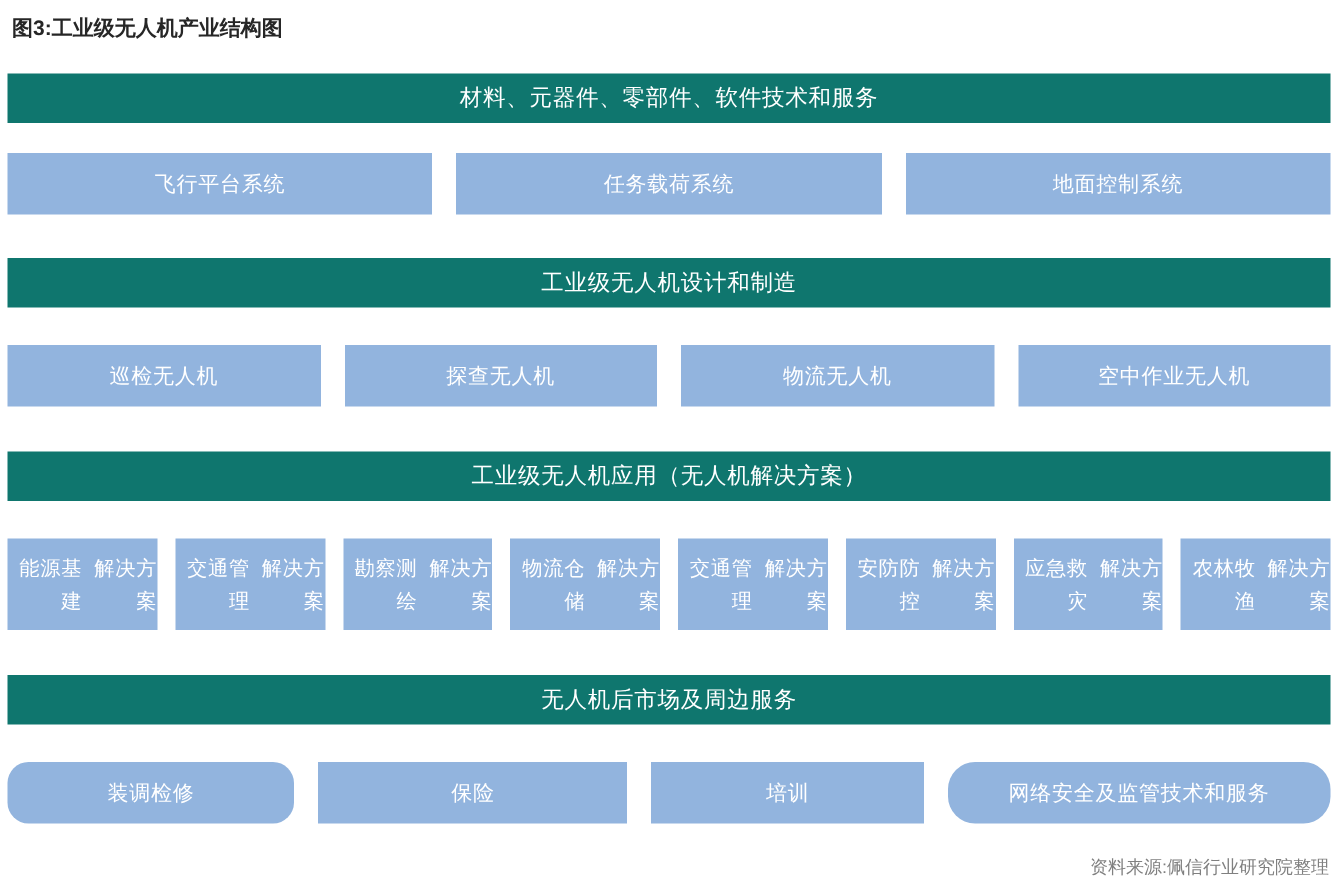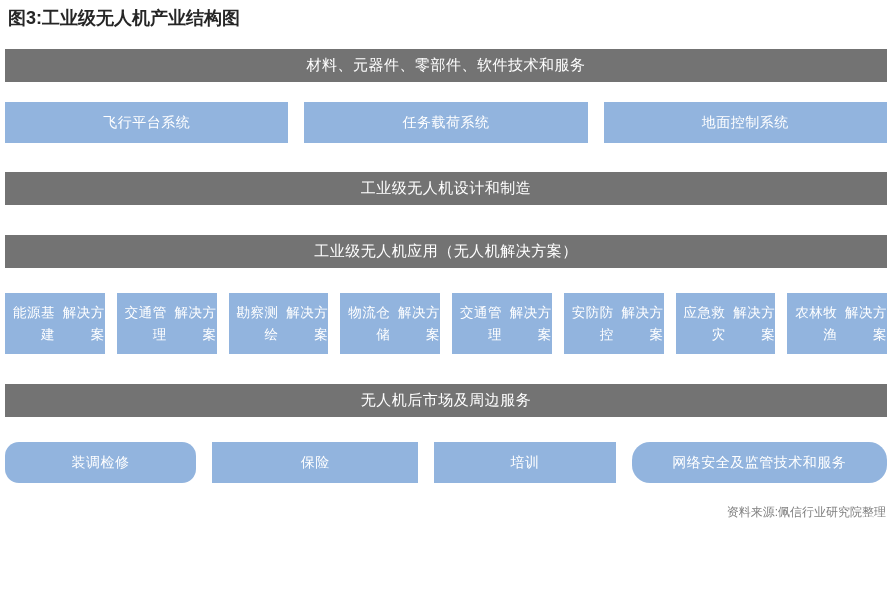--- a/index.html
+++ b/index.html
@@ -10,29 +10,29 @@
     font-family: "Liberation Sans", sans-serif;
     overflow: hidden;
   }
   .page {
     position: relative;
     width: 892px;
     height: 593px;
   }
   .title {
     padding: 10px 0 0 8px;
-    font-size: 18px;
+    font-size: 14px;
     font-weight: bold;
     color: #262626;
     line-height: 16px;
   }
   .bar {
     margin: 0 5px;
     height: 33px;
-    background: #737373;
+    background: #0f766e;
     color: #ffffff;
     display: flex;
     align-items: center;
     justify-content: center;
     font-size: 15px;
     letter-spacing: 0.5px;
   }
   .row {
     margin: 0 5px;
     display: flex;
@@ -84,20 +84,26 @@
   <div class="title">图3:工业级无人机产业结构图</div>
 
   <div class="bar bar-upstream">材料、元器件、零部件、软件技术和服务</div>
   <div class="row row-upstream">
     <div class="box">飞行平台系统</div>
     <div class="box">任务载荷系统</div>
     <div class="box">地面控制系统</div>
   </div>
 
   <div class="bar bar-manufacturing">工业级无人机设计和制造</div>
+  <div class="row row-manufacturing">
+    <div class="box">巡检无人机</div>
+    <div class="box">探查无人机</div>
+    <div class="box">物流无人机</div>
+    <div class="box">空中作业无人机</div>
+  </div>
 
   <div class="bar bar-applications">工业级无人机应用（无人机解决方案）</div>
   <div class="row row-applications">
     <div class="box app">
       <span>能源基建</span>
       <span>解决方案</span>
     </div>
     <div class="box app">
       <span>交通管理</span>
       <span>解决方案</span>

